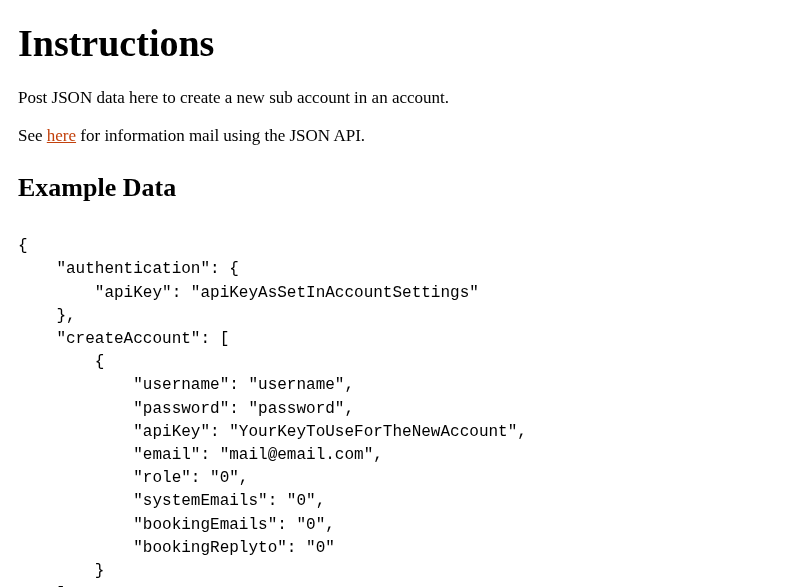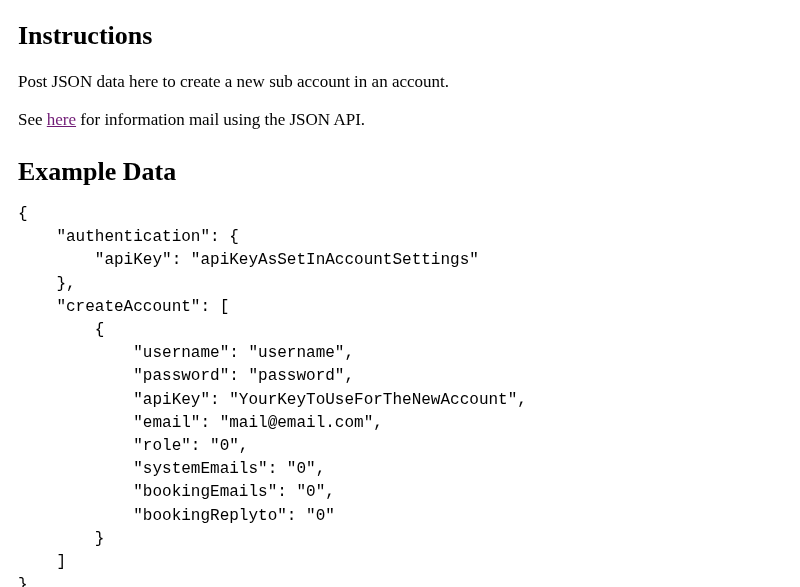--- a/index.html
+++ b/index.html
@@ -4,34 +4,34 @@
   <style>
     body {
       font-family: "Times New Roman", Times, serif;
       font-size: 17px;
       color: #000;
       margin: 18px;
       line-height: 1.35;
       width: 764px;
     }
     h1 {
-      font-size: 26px;
+      font-size: 38px;
       font-weight: bold;
       margin: 0 0 18px 0;
     }
     h2 {
       font-size: 26px;
       font-weight: bold;
-      margin: 22px 0 14px 0;
+      margin: 22px 0 30px 0;
     }
     p {
       margin: 15px 0 14px 0;
     }
     a.visited-link {
-      color: #701a75;
+      color: #c2410c;
       text-decoration: underline;
     }
     pre.code {
       font-family: "Courier New", Courier, monospace;
       font-size: 16px;
       white-space: pre;
       margin: 4px 0 0 0;
       line-height: 1.45;
     }
   </style>

